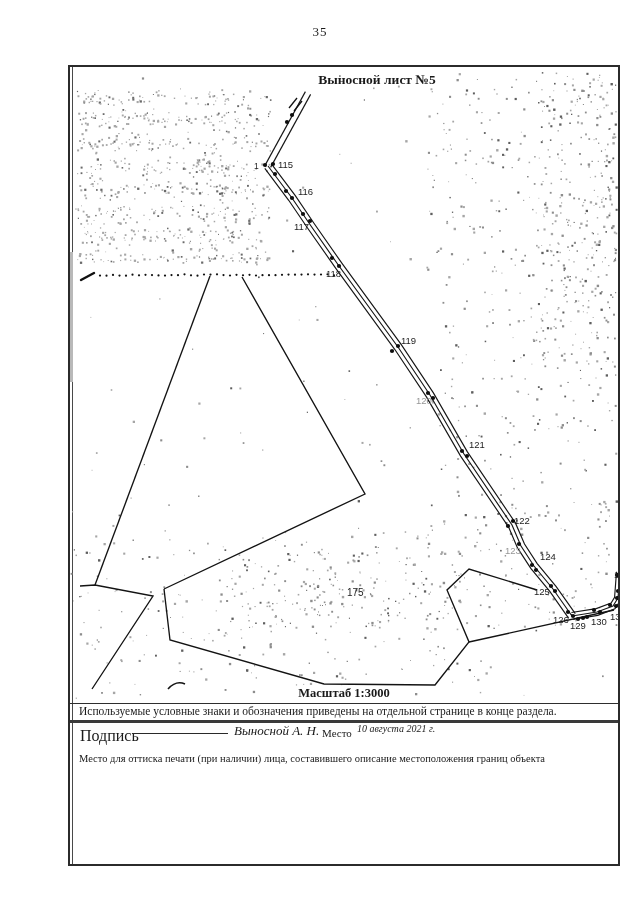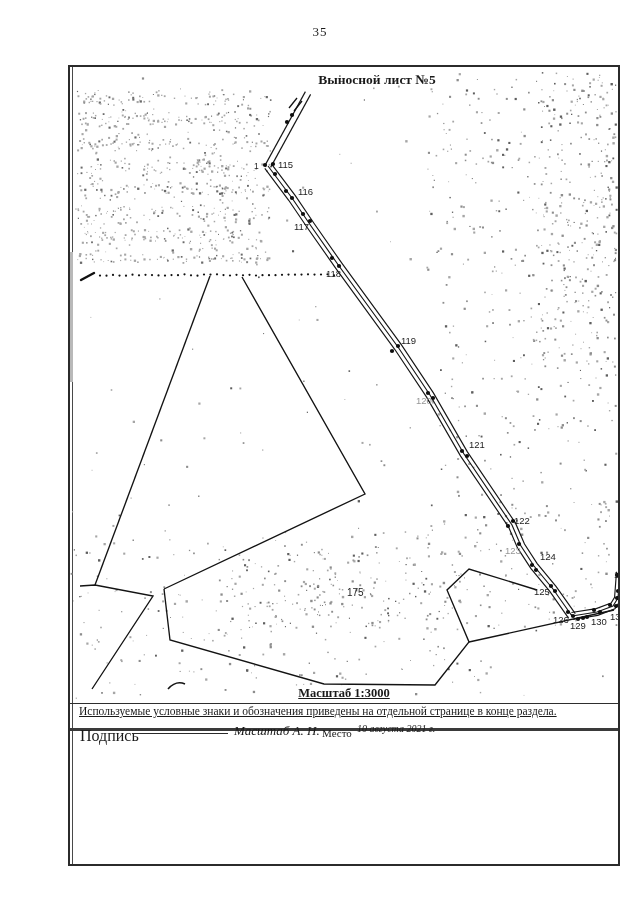--- a/index.html
+++ b/index.html
@@ -8,24 +8,24 @@
   #page-number{position:absolute;top:24px;left:0;width:100%;text-align:center;
         font-size:13px;letter-spacing:1px;}
   #frame{position:absolute;left:68px;top:65px;width:552px;height:801px;
         border:2px solid #2b2b2b;box-sizing:border-box;}
   #frame-innerline{position:absolute;left:2px;top:0;bottom:0;width:1px;background:#4a4a4a;}
   #left-shade{position:absolute;left:0;top:185px;width:3px;height:130px;background:#b9b9b9;}
   #sheet-title{position:absolute;top:5px;left:0;width:100%;text-align:center;
         font-weight:bold;font-size:13.5px;z-index:3;margin-left:33px;}
   #map{position:absolute;left:0;top:0;z-index:1;}
   #scale-label{position:absolute;top:619px;left:0;width:100%;text-align:center;
-        font-weight:bold;font-size:12.5px;z-index:3;text-decoration:underline;}
+        font-weight:bold;font-size:12.5px;z-index:3;}
   #legend-row{position:absolute;top:636px;left:0;right:0;height:15px;
         border-top:1.5px solid #2e2e2e;border-bottom:3px solid #3a3a3a;
-        font-size:11.5px;padding:1px 0 8px 9px;box-sizing:content-box;background:transparent;z-index:2;text-decoration:underline;}
+        font-size:11.5px;padding:1px 0 0 9px;box-sizing:content-box;background:transparent;z-index:2;}
   .abs{position:absolute;z-index:2;}
   #sig-label{left:10px;top:660px;font-size:16px;}
   #sig-line{left:62px;top:652px;width:96px;height:14px;border-bottom:1.2px solid #2a2a2a;}
   #sig-name{left:164px;top:656px;font-size:13px;font-style:italic;}
   #date-label{left:252px;top:660px;font-size:11px;}
   #date-value{left:287px;top:656px;font-size:10px;font-style:italic;}
   #stamp-note{left:9px;top:686px;right:18px;font-size:10.5px;}
 </style>
 </head>
 <body>
@@ -2213,19 +2213,20 @@
       </svg>
 
     <div id="scale-label">Масштаб 1:3000</div>
 
     <div id="legend-row">
       <span>Используемые условные знаки и обозначения приведены на отдельной странице в конце раздела.</span>
     </div>
 
     <span class="abs" id="sig-label">Подпись</span>
     <span class="abs" id="sig-line"></span>
-    <span class="abs" id="sig-name">Масштаб А. Н.</span>
+    <span class="abs" id="sig-name">Выносной А. Н.</span>
     <span class="abs" id="date-label">Место</span>
     <span class="abs" id="date-value">10 августа 2021 г.</span>
 
+    <div class="abs" id="stamp-note">Место для оттиска печати (при наличии) лица, составившего описание местоположения границ объекта</div>
   </div>
 
 </div>
 
 </body></html>

